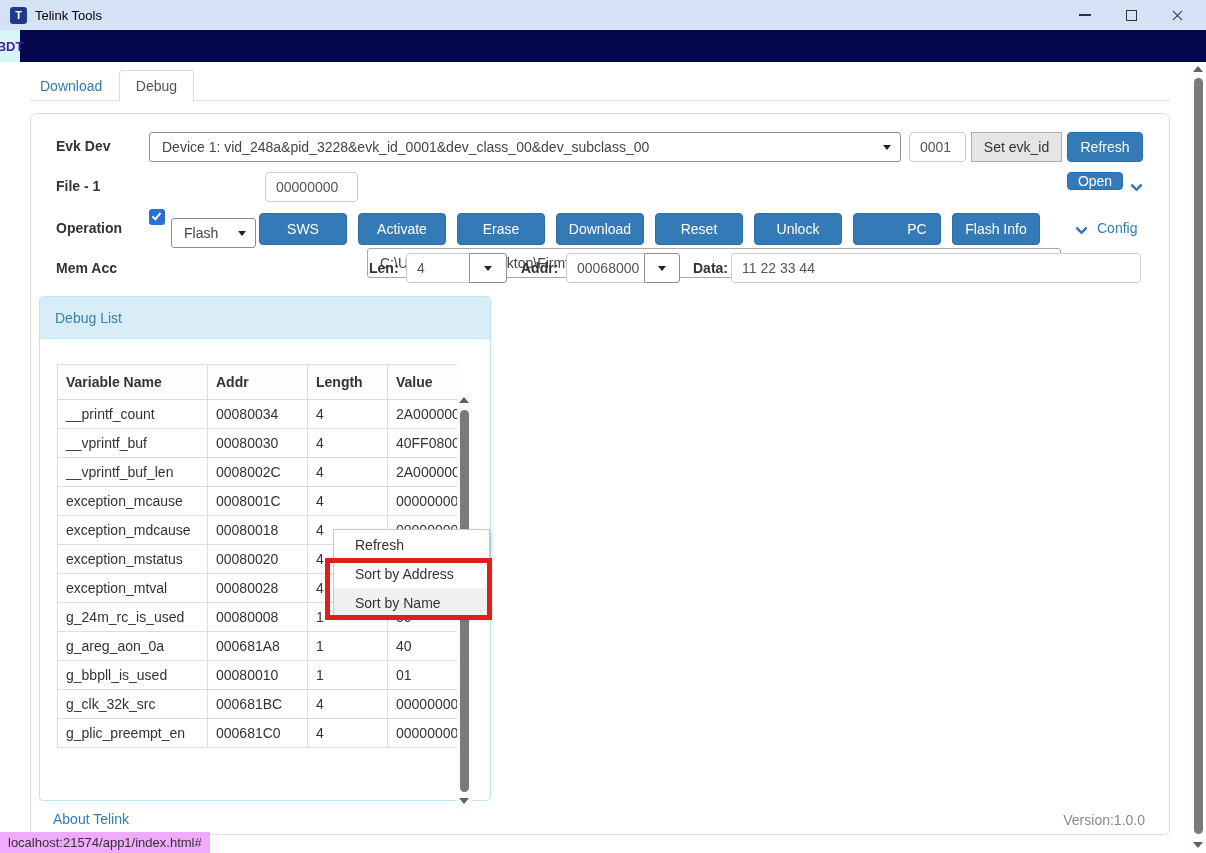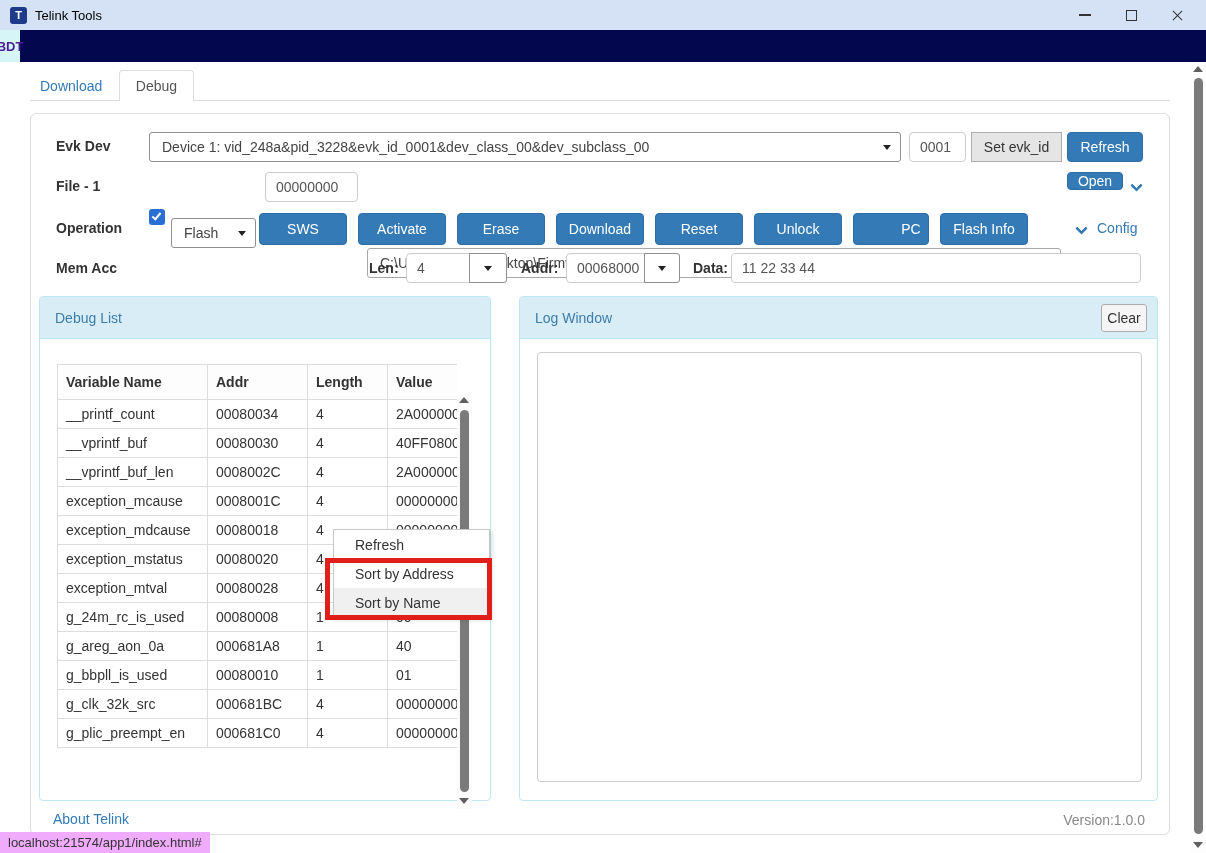--- a/index.html
+++ b/index.html
@@ -157,21 +157,21 @@
     <span>TL323X</span>
     <span class="caret"></span>
   </div>
   <div class="abs" id="op-buttons" style="left:228px;top:99px;display:flex;gap:11px;">
       <button class="btn-blue" style="width: 88px; height: 32px;">SWS</button>
       <button class="btn-blue" style="width: 88px; height: 32px;">Activate</button>
       <button class="btn-blue" style="width: 88px; height: 32px;">Erase</button>
       <button class="btn-blue" style="width: 88px; height: 32px;">Download</button>
       <button class="btn-blue" style="width: 88px; height: 32px;">Reset</button>
       <button class="btn-blue" style="width: 88px; height: 32px;">Unlock</button>
-      <button class="btn-blue" style="width: 76px; height: 32px; padding-left: 40px;">PC</button>
+      <button class="btn-blue" style="width: 88px; height: 32px; padding-left: 40px;">PC</button>
       <button class="btn-blue" style="width: 88px; height: 32px;">Flash Info</button>
     </div>
   <span class="abs chev" style="left:1046px;top:110px;"></span>
   <div class="abs" style="left:1066px;top:106px;color:#337ab7;font-size:14px;cursor:pointer;">Config</div>
 
   <div class="abs form-label" style="left:25px;top:146px;">Mem Acc</div>
   <div class="abs sel" style="left:118px;top:139px;width:99px;height:30px;">
     <span>Core</span>
     <span class="caret"></span>
   </div>
@@ -289,27 +289,20 @@
       </table>
     </div>
     <div class="abs vscroll" style="left:417px;top:55px;width:15px;height:415px;">
       <span class="tri-up abs" style="left:2px;top:3px;"></span>
       <span class="vthumb" style="top:16px;height:382px;"></span>
       <span class="tri-down abs" style="left:2px;top:404px;"></span>
     </div>
 
   </div>
 
-  <div class="abs info-panel" style="left:488px;top:182px;width:639px;height:505px;">
-    <div class="info-header">
-      <span>Log Window</span>
-      <button class="btn-plain" style="position:absolute;right:10px;top:7px;width:46px;height:28px;border-radius:3px;background:#f5f5f5;">Clear</button>
-    </div>
-    <div class="abs" style="left:17px;top:55px;width:605px;height:430px;border:1px solid #ccc;border-radius:4px;background:#fff;"></div>
-  </div>
 
   <div class="abs about-link" style="left:22px;top:697px;">About Telink</div>
   <div class="abs version" style="right:24px;top:698px;">Version:1.0.0</div>
 </div>
 
 <div class="abs ctx-menu" id="ctx-menu">
     <div class="ctx-item">Refresh</div>
     <div class="ctx-item">Sort by Address</div>
     <div class="ctx-item hovered">Sort by Name</div>
   </div>

